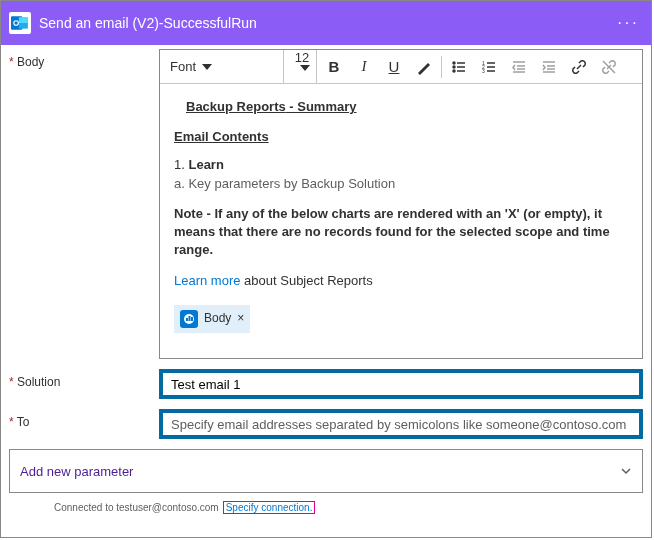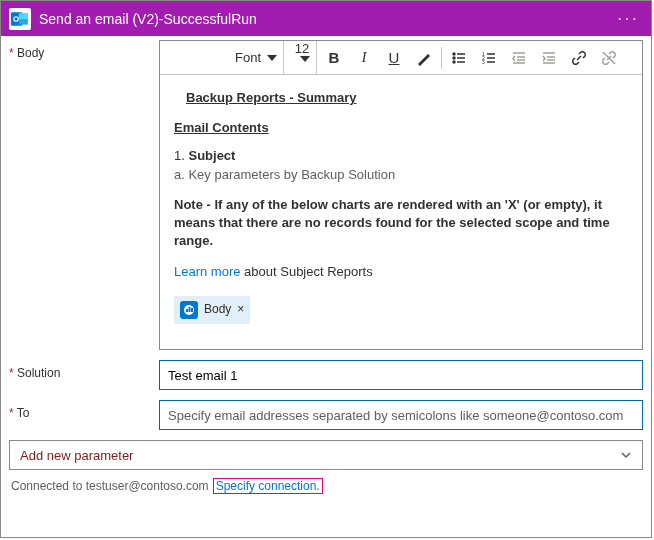--- a/index.html
+++ b/index.html
@@ -13,23 +13,23 @@
       overflow: hidden;
     }
     .panel {
       border: 1px solid #8a8886;
       width: 652px;
       height: 538px;
       display: flex;
       flex-direction: column;
     }
     .header {
-      background: #a21caf;
+      background: #8b5cf6;
       color: #fff;
-      height: 35px;
+      height: 44px;
       display: flex;
       align-items: center;
       padding: 0 8px;
     }
     .header-icon {
       width: 22px;
       height: 22px;
       background: #fff;
       border-radius: 2px;
       display: flex;
@@ -70,21 +70,21 @@
     }
     .tb-font {
       border: none;
       border-right: 1px solid #c8c6c4;
       height: 100%;
       display: flex;
       align-items: center;
       padding: 0 6px;
       width: 120px;
       cursor: pointer;
-      justify-content: flex-end;
+      justify-content: flex-start;
     }
     .tb-size {
       border-right: 1px solid #c8c6c4;
       height: 100%;
       display: flex;
       align-items: center;
       padding: 0 6px;
       cursor: pointer;
       flex-direction: column;
     }
@@ -135,52 +135,53 @@
       width: 18px; height: 18px;
       background: #0078d4;
       border-radius: 3px;
       margin-right: 6px;
       display: flex; align-items:center; justify-content:center;
     }
     .chip-x { margin-left: 6px; color: #323130; cursor: pointer; }
     .text-input {
       width: 100%;
       height: 30px;
-      border: 1px solid #0369a1;
+      border: 4px solid #0369a1;
       padding: 0 8px;
       font-size: 13px;
       font-family: inherit;
     }
     .text-input::placeholder { color: #605e5c; }
     .param-row {
       margin: 2px 0 6px 0;
     }
     .param-select {
       width: 100%;
-      height: 30px;
+      height: 44px;
       border: 1px solid #8a8886;
       display: flex;
       align-items: center;
       justify-content: space-between;
       padding: 0 10px;
-      color: #7f1d1d;
+      color: #4c1d95;
       cursor: pointer;
       font-size: 13px;
       text-align: right;
     }
     .chev {
       width: 12px; height: 12px;
     }
     .footer {
-      font-size: 12px;
+      font-size: 10px;
       color: #605e5c;
       padding: 2px 2px 4px 2px;
       display: flex;
       align-items: center;
       gap: 4px;
+      margin-left: 43px;
     }
     .footer a {
       color: #0078d4;
       text-decoration: none;
     }
     .highlight-box {
       border: 1px solid #e3008c;
       padding: 0 2px;
       display: inline-block;
     }
@@ -280,21 +281,21 @@
                   <line x1="2" y1="2" x2="14" y2="14"></line>
                 </svg>
             </div>
           </div>
           <div class="editor-body">
             <div class="h1">
               <span>Backup Reports</span><span> - Summary</span>
             </div>
             <div class="h2">Email Contents</div>
             <div class="li1">
-              <span>1. </span><b>Subject</b>
+              <span>1. </span><b>Learn</b>
             </div>
             <div class="li2">a. Key parameters by Backup Solution</div>
             <div class="note">
               <span>Note</span><span style="font-weight:700"> - If any of the below charts are rendered with an 'X' (or empty), it means that there are no records found for the selected scope and time range.</span>
             </div>
             <div class="learn">
               <a href="#">Learn more</a><span> about Subject Reports</span>
             </div>
             <div class="chip">
               <div class="chip-icon">

